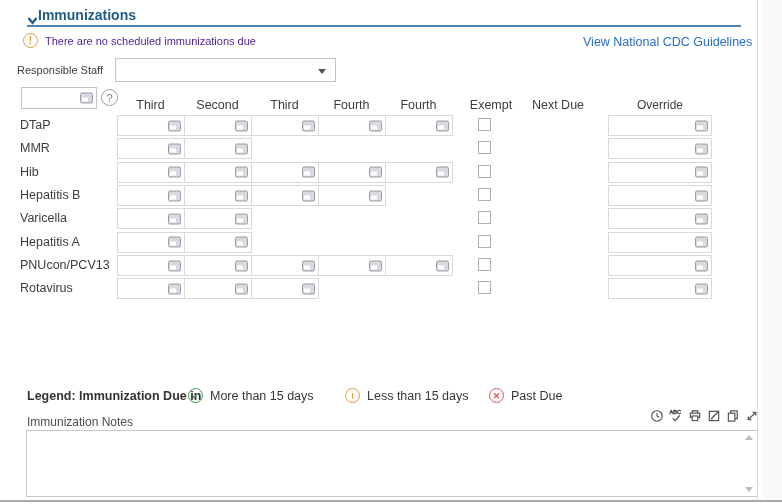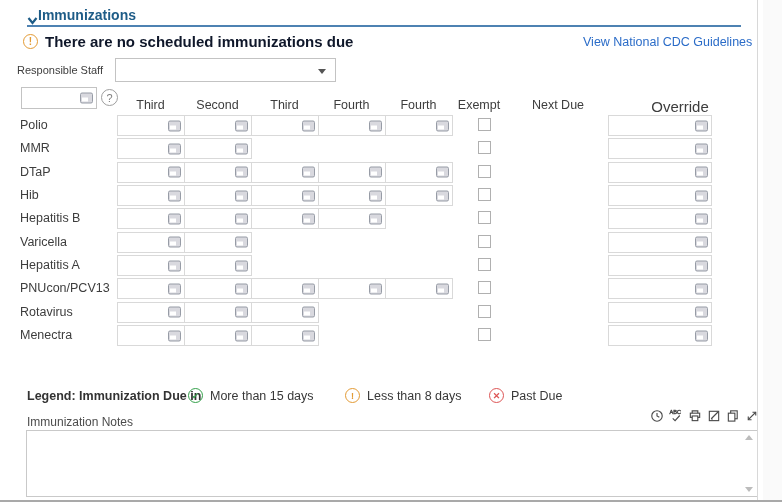--- a/index.html
+++ b/index.html
@@ -10,37 +10,37 @@
   }
   
   .hdr{position:absolute;left:27px;top:7px;display:flex;align-items:center;}
   .chev{width:11px;height:9px;display:inline-block;}
   .title{font-size:14px;font-weight:bold;color:#1e5c87;}
   .hdr-rule{position:absolute;left:27px;top:25px;width:714px;height:2px;background:#4e82b2;}
   
   .alert{position:absolute;left:23px;top:33px;display:flex;align-items:center;gap:7px;}
   .warn-ico{width:15px;height:15px;border:1.5px solid #e39b35;border-radius:50%;
     color:#e39b35;font-size:10px;font-weight:bold;display:flex;align-items:center;justify-content:center;}
-  .alert-text{font-size:15px;color:#0f172a;font-weight:bold;}
+  .alert-text{font-size:11px;color:#4c1d95;}
   .cdc-link{position:absolute;left:583px;top:35px;font-size:12.5px;color:#2b6cc8;cursor:pointer;}
   
   .staff-label{position:absolute;left:17px;top:64px;font-size:11px;color:#3d3d3d;}
   .staff-select{position:absolute;left:115px;top:58px;width:221px;height:24px;border:1px solid #c3c3c3;background:#fff;}
   .caret{position:absolute;right:9px;top:10px;width:0;height:0;
     border-left:4px solid transparent;border-right:4px solid transparent;border-top:5px solid #555;}
   .date-filter{position:absolute;left:21px;top:87px;width:76px;height:22px;border:1px solid #c3c3c3;background:#fff;}
   .help-ico{position:absolute;left:101px;top:89px;width:17px;height:17px;border:1.5px solid #9e9e9e;border-radius:50%;
     color:#7d7d7d;font-size:11px;display:flex;align-items:center;justify-content:center;}
   
   .theader{position:absolute;left:0;top:98px;width:746px;height:14px;}
   .dhead{position:absolute;top:0;width:67px;text-align:center;font-size:12.5px;color:#3d3d3d;}
   .c0{left:117px}.c1{left:184px}.c2{left:251px}.c3{left:318px}.c4{left:385px}
-  .h-exempt{position:absolute;left:446px;width:66px;text-align:center;font-size:12.5px;}
+  .h-exempt{position:absolute;left:458px;width:66px;text-align:center;font-size:12.5px;}
   .h-nextdue{position:absolute;left:525px;width:66px;text-align:center;font-size:12.5px;}
-  .h-override{position:absolute;left:628px;width:104px;text-align:center;font-size:15px;}
+  .h-override{position:absolute;left:608px;width:104px;text-align:center;font-size:12px;}
   .rows{position:absolute;left:0;top:114px;width:746px;}
   .vrow{position:relative;height:23.35px;width:746px;}
   .vlabel{position:absolute;left:20px;top:4px;font-size:12.5px;color:#3d3d3d;white-space:nowrap;}
   .dcell{position:absolute;top:1px;width:68px;height:21px;border:1px solid #d9d9d9;background:#fff;}
   .dcell.ovr{left:608px;width:104px;}
   .cal{position:absolute;right:3px;top:50%;transform:translateY(-50%);width:13px;height:11px;
     border:1px solid #979ca6;background:#d9d9df;border-radius:2px;}
   .cal::after{content:"";position:absolute;left:1px;bottom:1px;width:6px;height:4px;background:#fff;}
   .cbox{position:absolute;left:478px;top:4px;width:13px;height:13px;border:1px solid #b0b0b0;background:#fff;}
   
@@ -105,21 +105,21 @@
     <span class="h-override">Override</span>
   <span class="dhead c0">Third</span>
       <span class="dhead c1">Second</span>
       <span class="dhead c2">Third</span>
       <span class="dhead c3">Fourth</span>
       <span class="dhead c4">Fourth</span>
     </div>
 
   <div class="rows">
       <div class="vrow">
-        <span class="vlabel">Polio</span>
+        <span class="vlabel">DTaP</span>
         <div class="dcell c0">
           <span class="cal"></span>
         </div>
         <div class="dcell c1">
           <span class="cal"></span>
         </div>
         <div class="dcell c2">
           <span class="cal"></span>
         </div>
         <div class="dcell c3">
@@ -140,21 +140,21 @@
         </div>
         <div class="dcell c1">
           <span class="cal"></span>
         </div>
         <div class="cbox"></div>
         <div class="dcell ovr">
           <span class="cal"></span>
         </div>
       </div>
       <div class="vrow">
-        <span class="vlabel">DTaP</span>
+        <span class="vlabel">Hib</span>
         <div class="dcell c0">
           <span class="cal"></span>
         </div>
         <div class="dcell c1">
           <span class="cal"></span>
         </div>
         <div class="dcell c2">
           <span class="cal"></span>
         </div>
         <div class="dcell c3">
@@ -162,126 +162,88 @@
         </div>
         <div class="dcell c4">
           <span class="cal"></span>
         </div>
         <div class="cbox"></div>
         <div class="dcell ovr">
           <span class="cal"></span>
         </div>
       </div>
       <div class="vrow">
-        <span class="vlabel">Hib</span>
+        <span class="vlabel">Hepatitis B</span>
         <div class="dcell c0">
           <span class="cal"></span>
         </div>
         <div class="dcell c1">
           <span class="cal"></span>
         </div>
         <div class="dcell c2">
           <span class="cal"></span>
         </div>
         <div class="dcell c3">
           <span class="cal"></span>
         </div>
+        <div class="cbox"></div>
+        <div class="dcell ovr">
+          <span class="cal"></span>
+        </div>
+      </div>
+      <div class="vrow">
+        <span class="vlabel">Varicella</span>
+        <div class="dcell c0">
+          <span class="cal"></span>
+        </div>
+        <div class="dcell c1">
+          <span class="cal"></span>
+        </div>
+        <div class="cbox"></div>
+        <div class="dcell ovr">
+          <span class="cal"></span>
+        </div>
+      </div>
+      <div class="vrow">
+        <span class="vlabel">Hepatitis A</span>
+        <div class="dcell c0">
+          <span class="cal"></span>
+        </div>
+        <div class="dcell c1">
+          <span class="cal"></span>
+        </div>
+        <div class="cbox"></div>
+        <div class="dcell ovr">
+          <span class="cal"></span>
+        </div>
+      </div>
+      <div class="vrow">
+        <span class="vlabel">PNUcon/PCV13</span>
+        <div class="dcell c0">
+          <span class="cal"></span>
+        </div>
+        <div class="dcell c1">
+          <span class="cal"></span>
+        </div>
+        <div class="dcell c2">
+          <span class="cal"></span>
+        </div>
+        <div class="dcell c3">
+          <span class="cal"></span>
+        </div>
         <div class="dcell c4">
           <span class="cal"></span>
         </div>
         <div class="cbox"></div>
         <div class="dcell ovr">
           <span class="cal"></span>
         </div>
       </div>
       <div class="vrow">
-        <span class="vlabel">Hepatitis B</span>
-        <div class="dcell c0">
-          <span class="cal"></span>
-        </div>
-        <div class="dcell c1">
-          <span class="cal"></span>
-        </div>
-        <div class="dcell c2">
-          <span class="cal"></span>
-        </div>
-        <div class="dcell c3">
-          <span class="cal"></span>
-        </div>
-        <div class="cbox"></div>
-        <div class="dcell ovr">
-          <span class="cal"></span>
-        </div>
-      </div>
-      <div class="vrow">
-        <span class="vlabel">Varicella</span>
-        <div class="dcell c0">
-          <span class="cal"></span>
-        </div>
-        <div class="dcell c1">
-          <span class="cal"></span>
-        </div>
-        <div class="cbox"></div>
-        <div class="dcell ovr">
-          <span class="cal"></span>
-        </div>
-      </div>
-      <div class="vrow">
-        <span class="vlabel">Hepatitis A</span>
-        <div class="dcell c0">
-          <span class="cal"></span>
-        </div>
-        <div class="dcell c1">
-          <span class="cal"></span>
-        </div>
-        <div class="cbox"></div>
-        <div class="dcell ovr">
-          <span class="cal"></span>
-        </div>
-      </div>
-      <div class="vrow">
-        <span class="vlabel">PNUcon/PCV13</span>
-        <div class="dcell c0">
-          <span class="cal"></span>
-        </div>
-        <div class="dcell c1">
-          <span class="cal"></span>
-        </div>
-        <div class="dcell c2">
-          <span class="cal"></span>
-        </div>
-        <div class="dcell c3">
-          <span class="cal"></span>
-        </div>
-        <div class="dcell c4">
-          <span class="cal"></span>
-        </div>
-        <div class="cbox"></div>
-        <div class="dcell ovr">
-          <span class="cal"></span>
-        </div>
-      </div>
-      <div class="vrow">
         <span class="vlabel">Rotavirus</span>
-        <div class="dcell c0">
-          <span class="cal"></span>
-        </div>
-        <div class="dcell c1">
-          <span class="cal"></span>
-        </div>
-        <div class="dcell c2">
-          <span class="cal"></span>
-        </div>
-        <div class="cbox"></div>
-        <div class="dcell ovr">
-          <span class="cal"></span>
-        </div>
-      </div>
-      <div class="vrow">
-        <span class="vlabel">Menectra</span>
         <div class="dcell c0">
           <span class="cal"></span>
         </div>
         <div class="dcell c1">
           <span class="cal"></span>
         </div>
         <div class="dcell c2">
           <span class="cal"></span>
         </div>
         <div class="cbox"></div>
@@ -292,21 +254,21 @@
     </div>
 
   <div class="legend">
     <span class="legend-label">Legend: Immunization Due in</span>
   <span class="lg-item lg-1">
         <span class="lcircle" style="color: rgb(52, 160, 74);">✓</span>
         <span class="lg-text">More than 15 days</span>
       </span>
       <span class="lg-item lg-2">
         <span class="lcircle" style="color: rgb(227, 155, 53);">!</span>
-        <span class="lg-text">Less than 8 days</span>
+        <span class="lg-text">Less than 15 days</span>
       </span>
       <span class="lg-item lg-3">
         <span class="lcircle" style="color: rgb(221, 85, 85);">✕</span>
         <span class="lg-text">Past Due</span>
       </span>
     </div>
 
   <span class="notes-label">Immunization Notes</span>
   <div class="notes-toolbar">
     <span class="tico">

